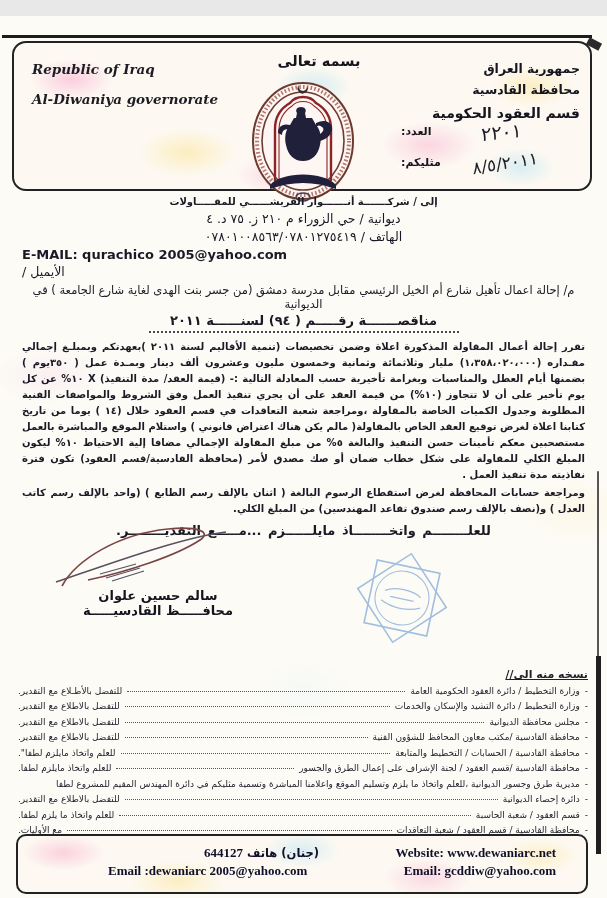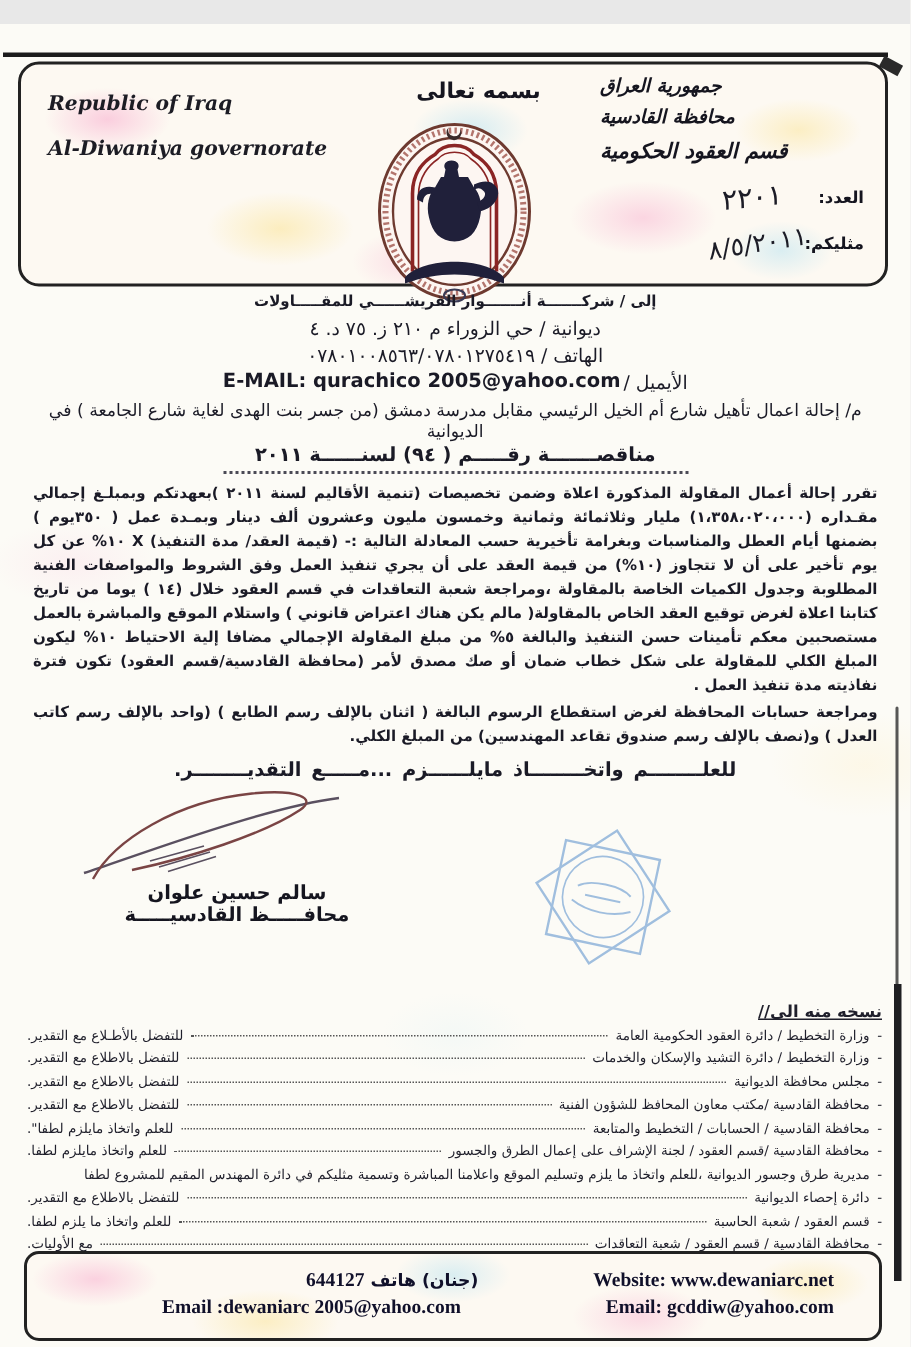--- a/index.html
+++ b/index.html
@@ -28,35 +28,35 @@
       radial-gradient(55px 30px at 52% 30%, rgba(165,220,240,.45), transparent 70%),
       radial-gradient(70px 35px at 72% 70%, rgba(248,170,205,.45), transparent 70%),
       radial-gradient(60px 30px at 90% 30%, rgba(250,225,140,.45), transparent 70%),
       radial-gradient(50px 28px at 88% 85%, rgba(165,220,240,.40), transparent 70%),
       radial-gradient(55px 30px at 45% 90%, rgba(248,170,205,.35), transparent 70%),
       #fdf9f2;}
   .eng-block{position:absolute;left:18px;top:12px;color:#1c1c24;
     font-family:"DejaVu Serif",serif;font-style:italic;font-weight:700;font-size:13.5px;line-height:2.2;}
   .basmala{position:absolute;left:230px;top:10px;width:150px;text-align:center;
     font-weight:700;font-size:14.5px;color:#15151f;}
-  .hdr-ar{position:absolute;right:10px;top:8px;width:180px;text-align:left;color:#15151f;line-height:1.0;font-style:italic;}
+  .hdr-ar{position:absolute;right:10px;top:20px;width:180px;text-align:right;color:#15151f;line-height:1.0;}
   .hdr-ar .l1{font-weight:700;font-size:12.5px;margin-bottom:8px;}
   .hdr-ar .l2{font-weight:700;font-size:12.5px;margin-bottom:10px;}
   .hdr-ar .l3{font-weight:700;font-size:14px;letter-spacing:.5px;}
   .numdate{position:absolute;right:14px;top:82px;width:175px;color:#15151f;}
-  .numdate .lbl{font-weight:700;font-size:11px;text-align:right;}
+  .numdate .lbl{font-weight:700;font-size:11px;text-align:left;}
   .hand{font-size:19px;font-weight:400;color:#1c1c26;letter-spacing:2px;}
   .hand-no{position:absolute;right:68px;top:78px;transform:rotate(-6deg) skewX(-6deg);}
   .hand-date{position:absolute;right:52px;top:110px;transform:rotate(-9deg) skewX(-4deg);font-size:17px;}
   .emblem{position:absolute;left:236px;top:34px;}
   
   .body-col{position:absolute;left:22px;top:180px;width:563px;color:#1a1a26;}
   .to-line{text-align:center;font-weight:700;font-size:10px;margin-bottom:4px;}
   .addr-line,.phone-line{text-align:center;font-size:12.5px;margin-bottom:3px;}
-  .email-line{display:flex;justify-content:center;align-items:flex-start;gap:2px;font-size:12.5px;margin-bottom:4px;}
+  .email-line{display:flex;justify-content:center;align-items:flex-start;gap:2px;font-size:12.5px;margin-bottom:4px;flex-direction:column;}
   .email-latin{font-weight:700;font-size:13px;font-family:"DejaVu Sans",sans-serif;}
   .subject-line{text-align:center;font-size:11.5px;margin-bottom:2px;}
   .tender-line{text-align:center;font-weight:700;font-size:13px;margin-bottom:2px;}
   .dotsep{width:310px;margin:2px auto 6px;border-bottom:2px dotted #4a4a55;height:1px;}
   .para{font-size:10px;line-height:1.6;text-align:justify;margin-bottom:2px;font-weight:bold;}
   .closing{word-spacing:2px;text-align:center;font-weight:700;font-size:13px;margin-top:6px;}
   
   .sig-wrap{position:absolute;left:48px;top:508px;width:220px;}
   .sig-name{font-weight:700;font-size:13px;text-align:center;color:#15151f;margin-top:-6px;}
   .sig-title{font-weight:700;font-size:13px;text-align:center;color:#15151f;}

